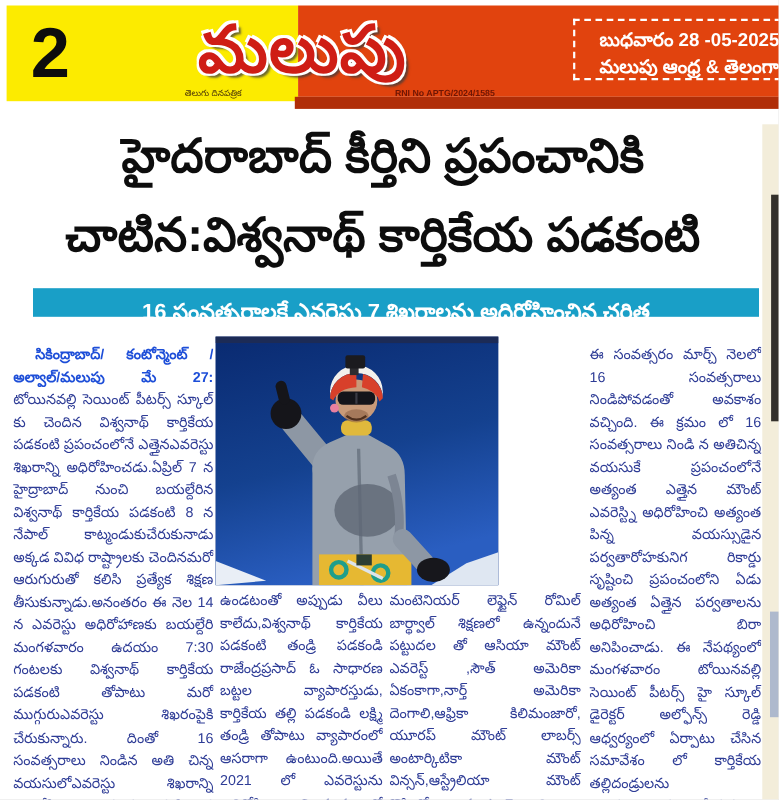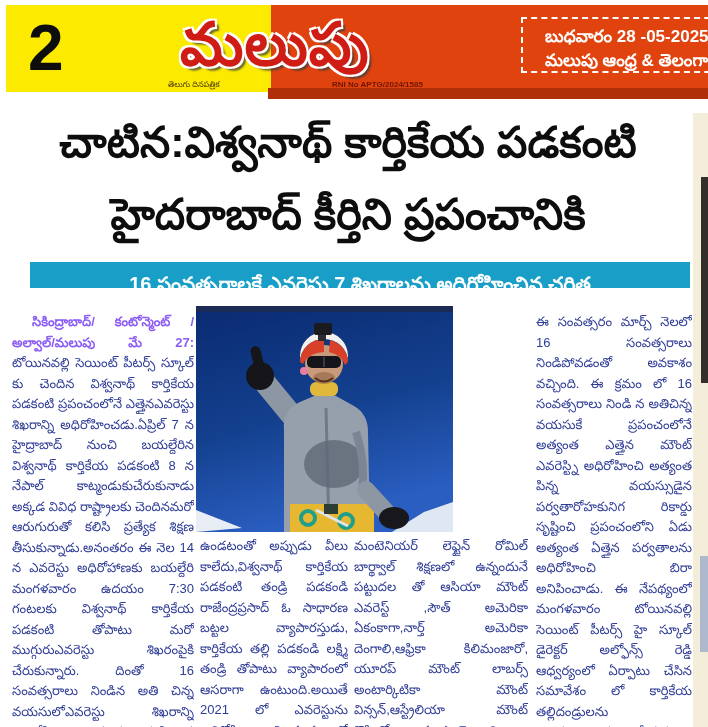--- a/index.html
+++ b/index.html
@@ -12,21 +12,21 @@
   .orange-band{position:absolute;left:271px;top:5px;width:437px;height:83px;background:#e1430e;}
   .orange-band-dark{position:absolute;left:268px;top:88px;width:440px;height:11px;background:#b02e08;}
   .page-num{position:absolute;left:28px;top:10px;font-size:64px;font-weight:bold;color:#0d0d0d;line-height:76px;}
   .masthead{
     position:absolute;left:152px;top:4px;font-size:60px;font-weight:bold;color:#cf1d15;line-height:82px;
     letter-spacing:1px;
     text-shadow:-2px -2px 0 #fff,2px -2px 0 #fff,-2px 2px 0 #fff,2px 2px 0 #fff,4px 4px 2px rgba(60,60,60,.75);
     margin-left:28px;
   }
   .masthead-tagline{position:absolute;left:168px;top:80px;font-size:8px;color:#4a3408;font-weight:normal;}
-  .rni-line{position:absolute;left:332px;top:80px;font-size:8px;color:#6d1605;font-weight:bold;}
+  .rni-line{position:absolute;left:359px;top:80px;font-size:8px;color:#6d1605;font-weight:bold;}
   .date-box{
     position:absolute;left:521px;top:17px;width:230px;height:56px;border:2px dashed #ffffff;
     color:#ffffff;font-size:17px;font-weight:bold;text-align:left;padding:6px 0 0 22px;box-sizing:border-box;
     line-height:24px;white-space:nowrap;overflow:hidden;
   }
   
   .edge-strip{position:absolute;left:693px;top:113px;width:15px;height:614px;background:#f3edda;}
   .edge-dark{position:absolute;left:701px;top:177px;width:7px;height:206px;background:#33302b;}
   .edge-blue{position:absolute;left:700px;top:556px;width:8px;height:96px;background:#aeb9cd;}
   
@@ -41,21 +41,21 @@
   .col{
     position:absolute;font-size:13px;line-height:20.5px;color:#2e3c96;
     text-align:justify;overflow:hidden;word-break:break-word;
   }
   .col p{margin:0;}
   .col1{left:12px;top:312px;width:182px;height:415px;}
   .col1 p{text-indent:20px;}
   .col2{left:200px;top:536px;width:148px;height:191px;}
   .col3{left:354px;top:536px;width:174px;height:191px;}
   .col4{left:536px;top:312px;width:156px;height:415px;}
-  .dateline{color:#8b5cf6;font-weight:bold;}
+  .dateline{color:#1d4ed8;font-weight:bold;}
   
   .photo{
     position:absolute;left:196px;top:306px;width:257px;height:226px;
     border-top:6px solid #1c2b56;box-sizing:border-box;background:#0b2f7e;
   }
   .photo svg{display:block;}
 </style>
 </head>
 <body>
 
@@ -71,22 +71,22 @@
   <div class="date-box">
     <div>బుధవారం 28 -05-2025</div>
     <div>మలుపు ఆంధ్ర &amp; తెలంగాణ</div>
   </div>
 
   <div class="edge-strip"></div>
   <div class="edge-dark"></div>
   <div class="edge-blue"></div>
 
   <div class="headline">
+    <div class="hl">హైదరాబాద్ కీర్తిని ప్రపంచానికి</div>
     <div class="hl">చాటిన:విశ్వనాథ్ కార్తికేయ పడకంటి</div>
-    <div class="hl">హైదరాబాద్ కీర్తిని ప్రపంచానికి</div>
   </div>
 
   <div class="subhead-bar">16 సంవత్సరాలకే ఎవరెస్టు 7 శిఖరాలను అధిరోహించిన చరిత్ర</div>
 
   <div class="photo">
     <svg width="257" height="220" viewBox="0 0 257 220">
       <defs>
         <linearGradient id="sky" x1="0" y1="0" x2="0.3" y2="1">
           <stop offset="0" stop-color="#0a2b72"></stop>
           <stop offset="0.55" stop-color="#14418f"></stop>

